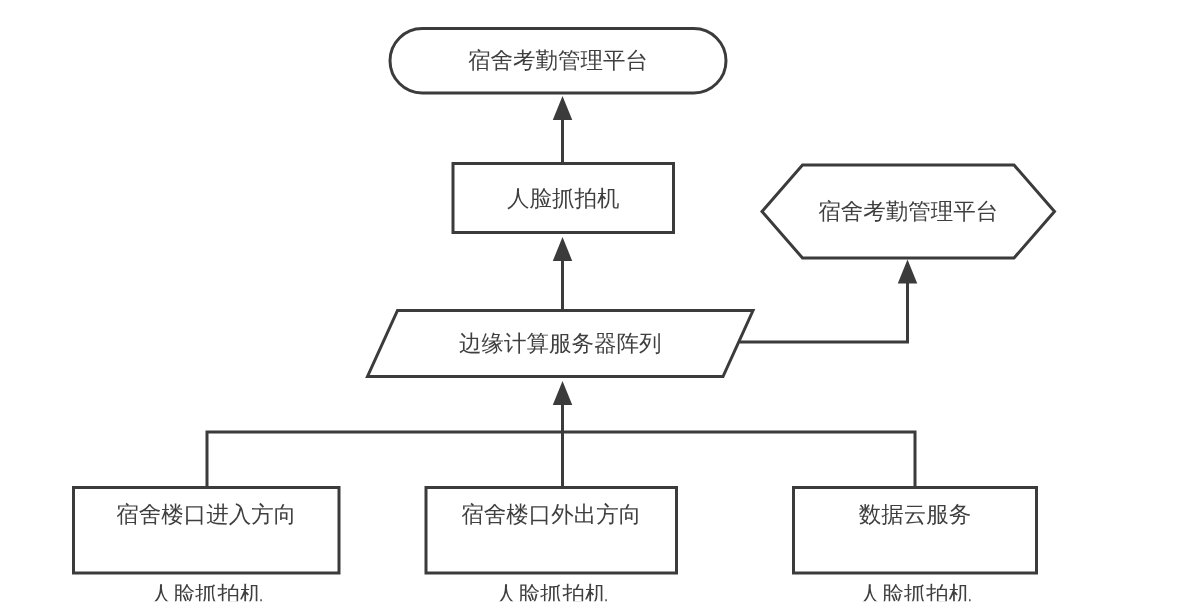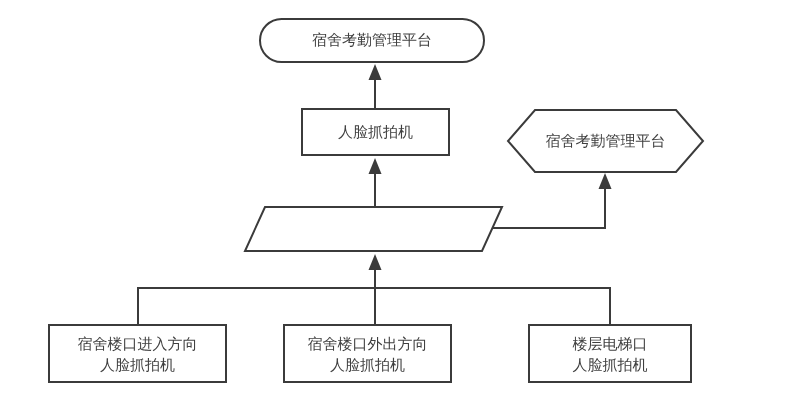--- a/index.html
+++ b/index.html
@@ -62,21 +62,21 @@
     color: var(--text);
     pointer-events: none;
   }
   .stadium { left: 259px; top: 18px; width: 226px; height: 45px; border-radius: 23px; }
   .cloud   { left: 301px; top: 108px; width: 149px; height: 48px; }
   .cam1    { left: 48px;  top: 324px; width: 179px; height: 59px; }
   .cam2    { left: 283px; top: 324px; width: 169px; height: 59px; }
   .cam3    { left: 528px; top: 324px; width: 164px; height: 59px; }
   .par-label { left: 245px; top: 207px; width: 257px; height: 44px; }
   .hex-label { left: 508px; top: 110px; width: 195px; height: 62px; }
-  .two-line span { display: block; line-height: 21px; }
+  .two-line span { display: block; line-height: 21px; margin-top: 32px; }
 </style>
 </head>
 <body>
 
 <div class="canvas">
 
   <svg class="wires" width="786" height="401" viewBox="0 0 786 401" aria-hidden="true">
 
     <polygon class="shape" points="265,207 502,207 482,251 245,251"></polygon>
 
@@ -109,35 +109,38 @@
   </div>
 
   <div class="node cloud">
     <span>人脸抓拍机</span>
   </div>
 
   <div class="overlay hex-label">
     <span>宿舍考勤管理平台</span>
   </div>
 
+  <div class="overlay par-label">
+    <span>边缘计算服务器阵列</span>
+  </div>
 
   <div class="node cam1 two-line">
     <div>
       <span>宿舍楼口进入方向</span>
       <span>人脸抓拍机</span>
     </div>
   </div>
 
   <div class="node cam2 two-line">
     <div>
       <span>宿舍楼口外出方向</span>
       <span>人脸抓拍机</span>
     </div>
   </div>
 
   <div class="node cam3 two-line">
     <div>
-      <span>楼层电梯口</span>
+      <span>数据云服务</span>
       <span>人脸抓拍机</span>
     </div>
   </div>
 
 </div>
 
 </body></html>

